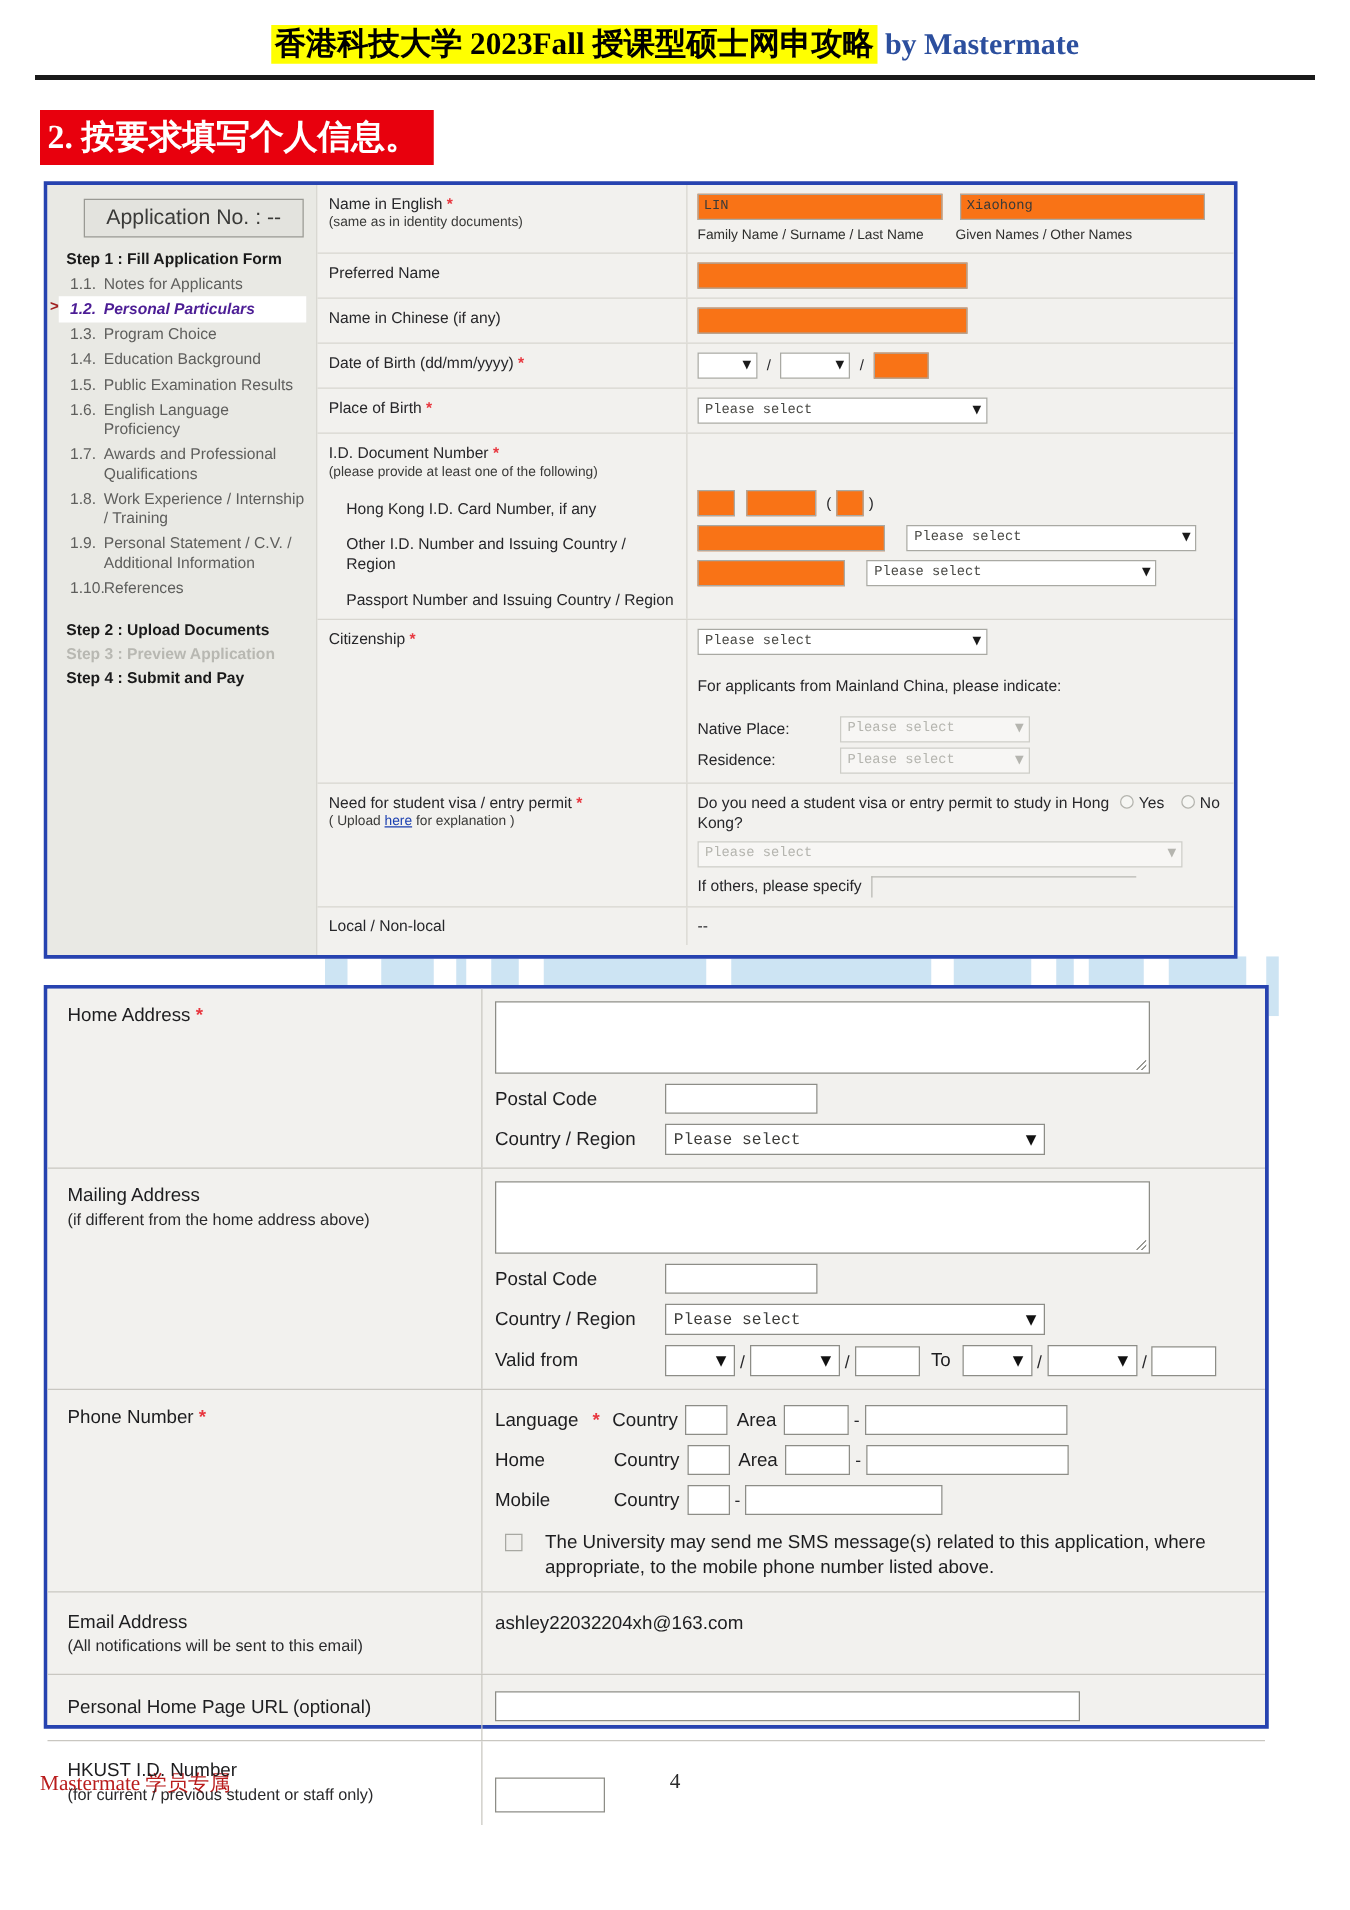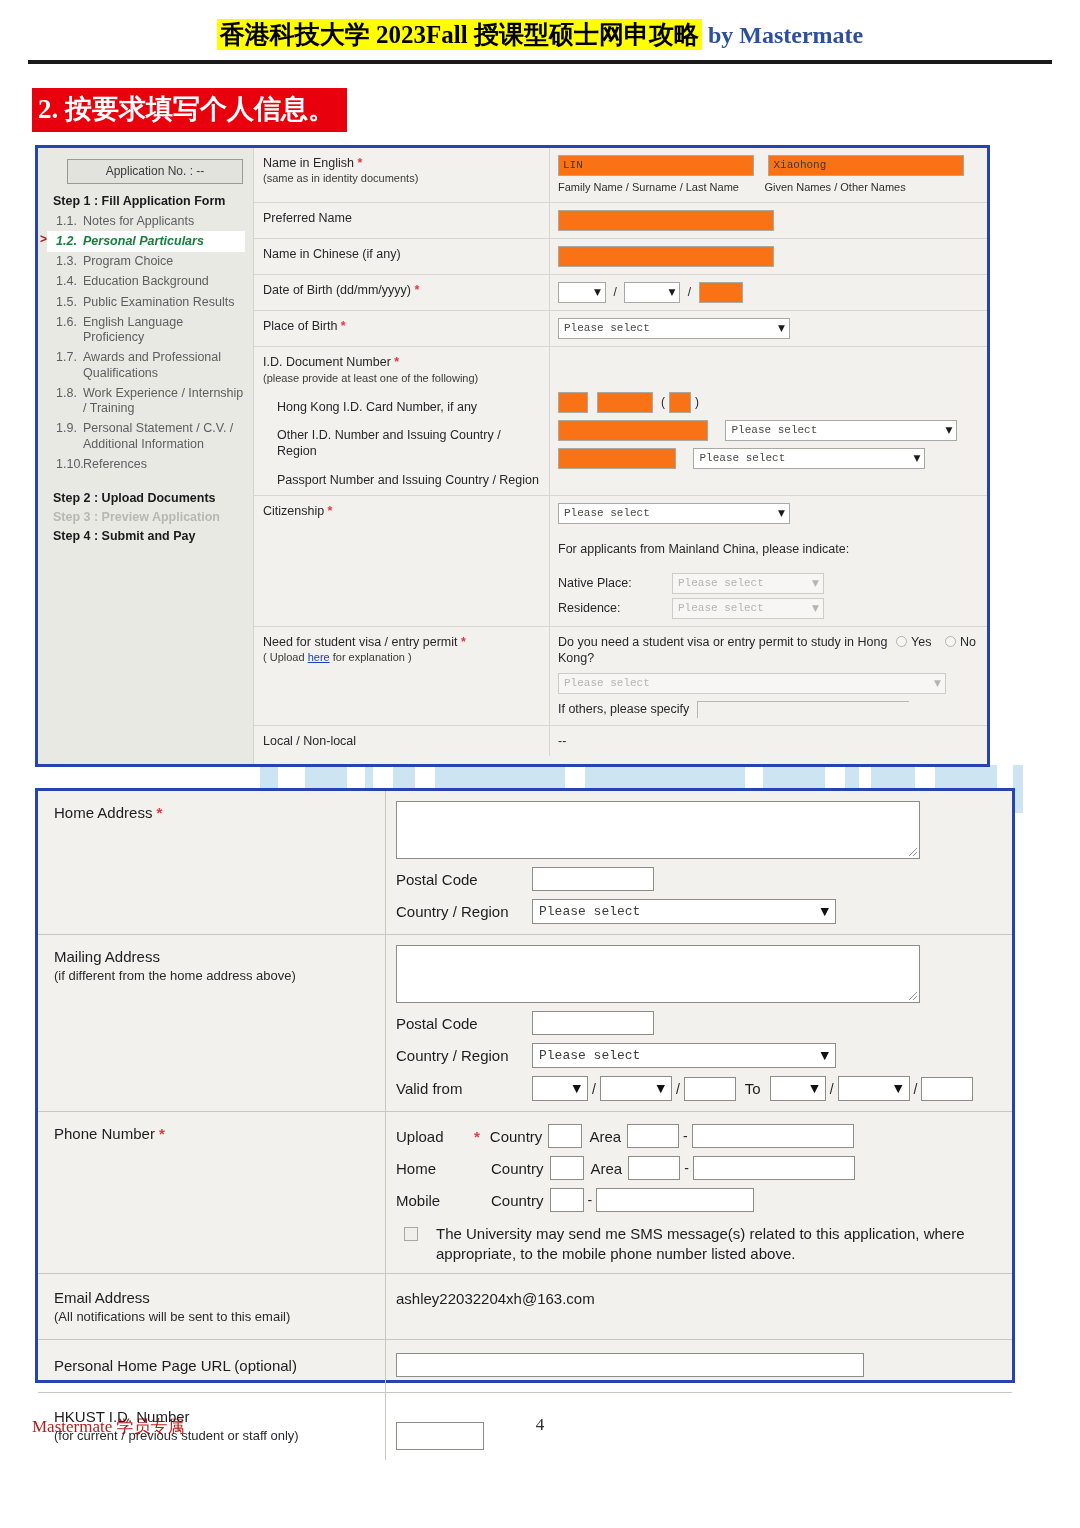--- a/index.html
+++ b/index.html
@@ -63,41 +63,41 @@
   
   .sidebar{
     position:absolute; left:0; top:0; width:216px; height:100%;
     background:#e9e9e4;
     border-right:1px solid #d4d2cc;
     padding:9px 8px 0 9px;
   }
   .appno{
     border:1px solid #9a9a94;
     background:#e3e3de;
-    font-size:12px; color:#3a3a38;
+    font-size:17px; color:#3a3a38;
     text-align:center; padding:4px 0 5px 0;
     margin:2px 2px 8px 20px;
   }
   .step-head{
     font-size:12.5px; font-weight:bold; color:#1a1a1a;
     padding:2px 0 3px 6px;
   }
   .step-head.dim{ color:#b8b8b2; }
   .nav-row{
     display:flex; font-size:12.5px; color:#5e5e5c;
     padding:2.5px 0 2.5px 0; line-height:1.22;
   }
   .nav-num{ width:36px; flex:0 0 36px; padding-left:9px; }
   .nav-label{ flex:1; }
   .nav-row.active{
     background:#ffffff; position:relative;
   }
   .nav-row.active .nav-num,
   .nav-row.active .nav-label{
-    color:#15803d; font-weight:bold; font-style:italic;
+    color:#4c1d95; font-weight:bold; font-style:italic;
   }
   .nav-row.active::before{
     content:">"; position:absolute; left:-7px; top:1px;
     color:#a02020; font-weight:bold; font-size:12px;
   }
   .nav-gap{ height:14px; }
 
   
   .ftable{
     position:absolute; left:216px; top:0; right:0; bottom:0;
@@ -464,21 +464,21 @@
         </div>
       </div>
     </div>
 
     <div class="brow">
       <div class="bl">
         <span>Phone Number</span><span class="req"> *</span>
       </div>
       <div class="br">
         <div class="bline" style="margin-top:2px">
-          <span class="blab" style="display:inline-block;width:78px">Upload</span>
+          <span class="blab" style="display:inline-block;width:78px">Language</span>
           <span class="req" style="margin-right:10px">*</span>
           <span class="blab">Country</span>
           <span class="bin" style="width:34px;margin-left:6px"></span>
           <span class="blab" style="margin-left:7px">Area</span>
           <span class="bin" style="width:52px;margin-left:6px"></span>
           <span class="nsep" style="font-size:14px">-</span>
           <span class="bin" style="width:162px"></span>
         </div>
         <div class="bline">
           <span class="blab" style="display:inline-block;width:78px">Home</span>

